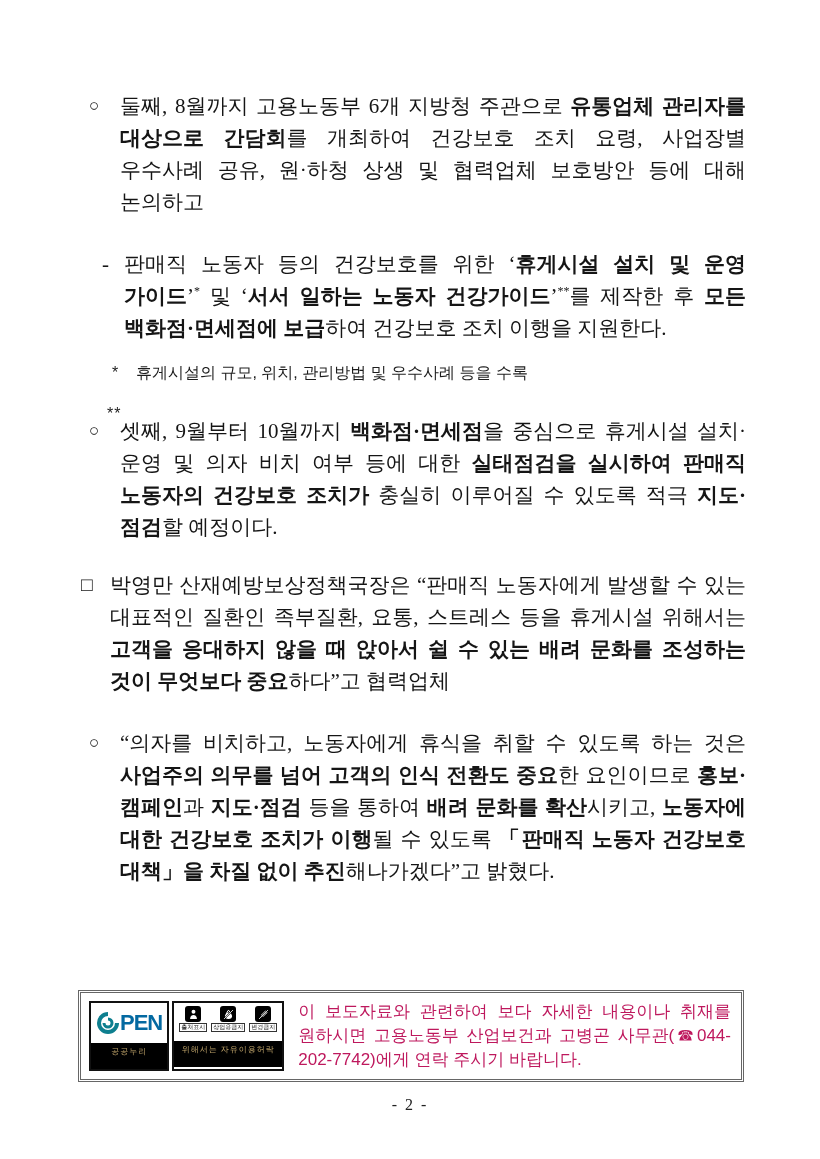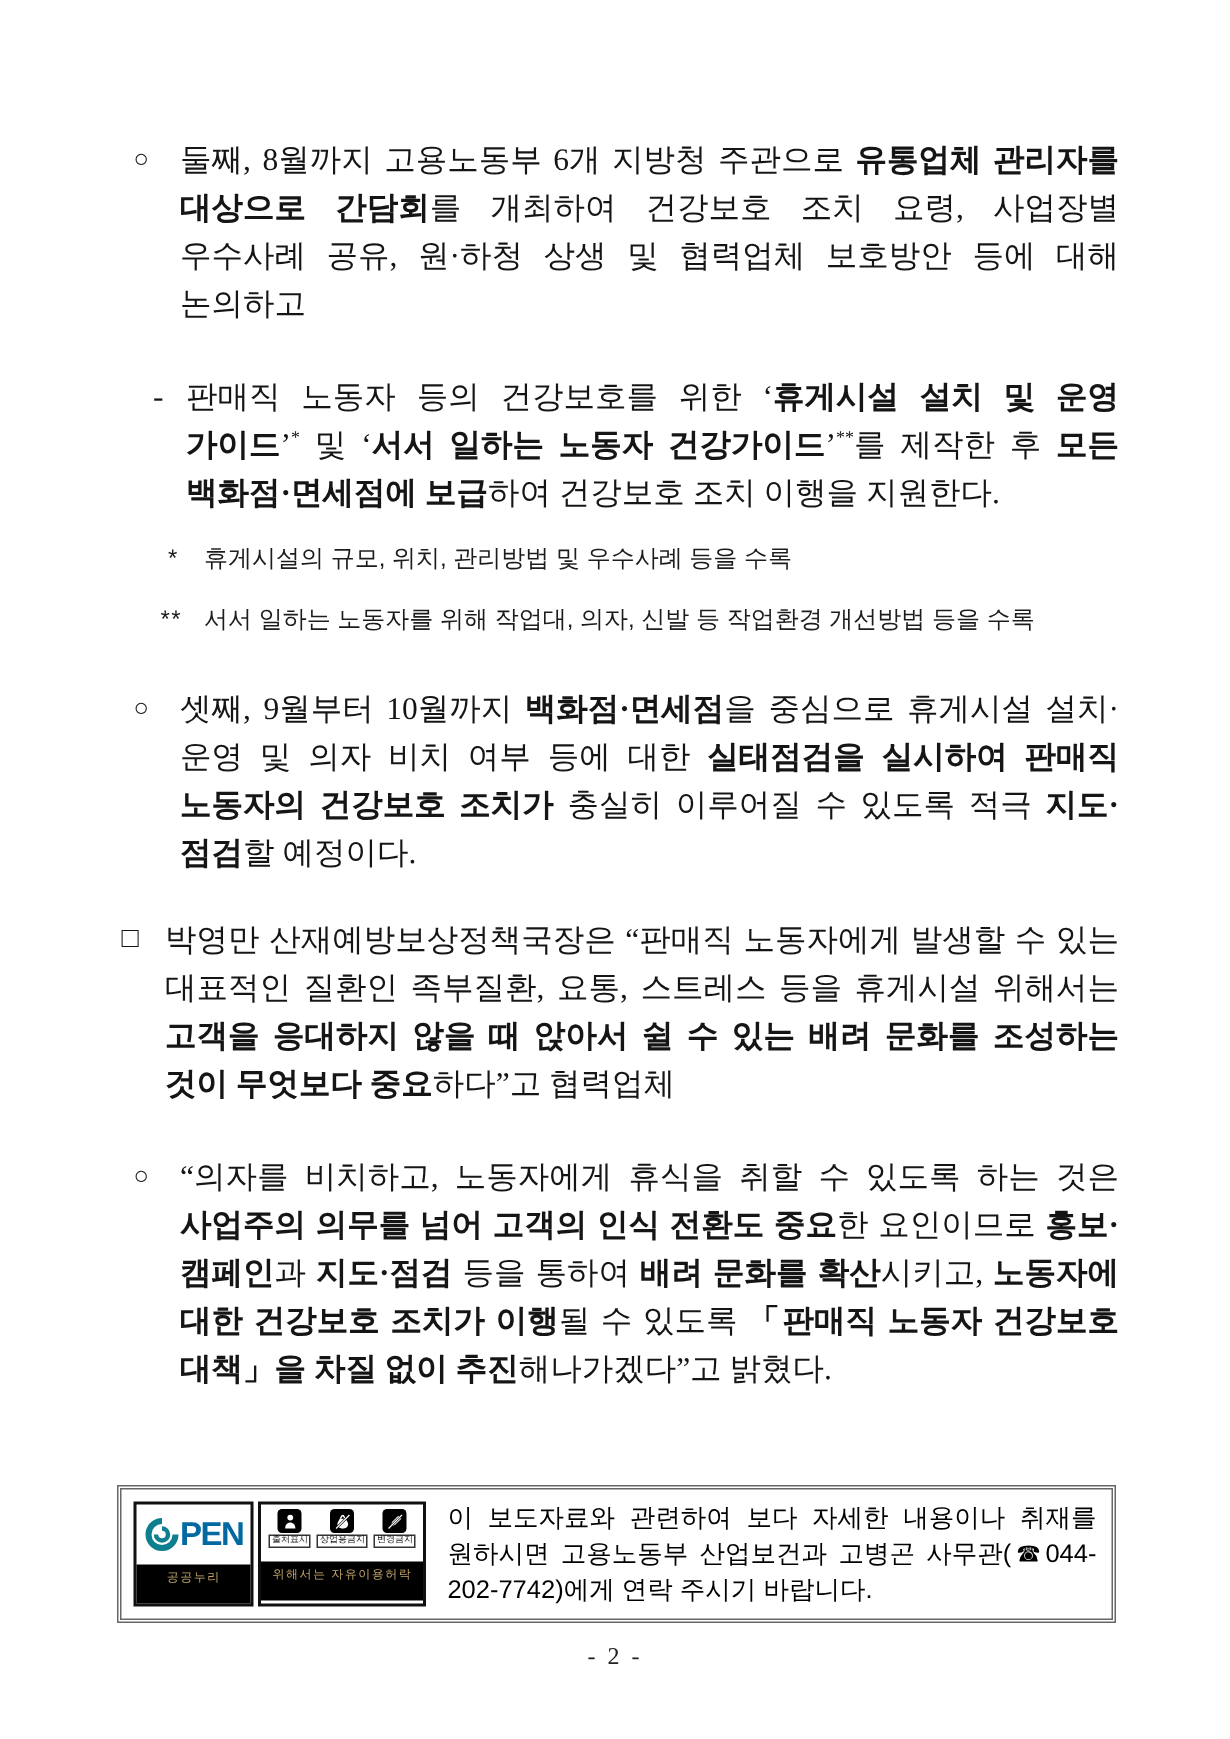--- a/index.html
+++ b/index.html
@@ -30,34 +30,34 @@
   .kogl{display:flex;gap:3px;align-items:stretch;flex:0 0 auto;}
   .kogl-box{border:2px solid #111;background:#fff;display:flex;flex-direction:column;}
   .kogl-open-row{display:flex;align-items:center;justify-content:center;padding:3px 5px;height:34px;}
   .open-o{width:24px;height:24px;display:inline-block;}
   .open-text{font-family:"Liberation Sans",sans-serif;font-weight:700;font-size:22px;letter-spacing:-1px;color:#0369a1;line-height:1;}
   .kogl-bar{background:#000;color:#c2a66b;font-family:"Liberation Sans",sans-serif;font-size:8px;text-align:center;padding:3px 2px 12px 2px;letter-spacing:1px;white-space:nowrap;}
   .kogl-icons-row{display:flex;gap:4px;align-items:flex-start;justify-content:center;padding:3px 5px 1px 5px;height:34px;}
   .kicon{display:flex;flex-direction:column;align-items:center;gap:1px;}
   .kicon .sq{width:16px;height:16px;background:#000;border-radius:3px;display:flex;align-items:center;justify-content:center;}
   .kicon .lbl{font-family:"Liberation Sans",sans-serif;font-size:6px;color:#111;border:1px solid #333;padding:0 1px;line-height:7px;white-space:nowrap;}
-  .info-text{flex:1 1 auto;font-family:"Liberation Sans",sans-serif;font-size:17px;line-height:24px;text-align:justify;text-align-last:left;word-break:keep-all;color:#000000;}
+  .info-text{flex:1 1 auto;font-family:"Liberation Sans",sans-serif;font-size:17px;line-height:24px;text-align:justify;text-align-last:left;word-break:keep-all;color:#be185d;}
 
   .page-number{position:absolute;left:0;top:1096px;width:820px;text-align:center;font-size:16px;letter-spacing:2px;color:#222;}
 </style>
 </head>
 <body>
 
 <div class="page">
 
   <div class="content">
       <div class="para circle first"><span class="bullet">○</span><span>둘째, 8월까지 고용노동부 6개 지방청 주관으로 </span><span class="bold">유통업체 관리자를 대상으로 간담회</span><span>를 개최하여 건강보호 조치 요령, 사업장별 우수사례 공유, 원·하청 상생 및 협력업체 보호방안 등에 대해 논의하고</span></div>
       <div class="para dash"><span class="bullet">-</span><span>판매직 노동자 등의 건강보호를 위한 ‘</span><span class="bold">휴게시설 설치 및 운영 가이드</span><span>’</span><span class="sup">*</span><span> 및 ‘</span><span class="bold">서서 일하는 노동자 건강가이드</span><span>’</span><span class="sup">**</span><span>를 제작한 후 </span><span class="bold">모든 백화점·면세점에 보급</span><span>하여 건강보호 조치 이행을 지원한다.</span></div>
       <div class="para foot"><span class="bullet">*</span><span>휴게시설의 규모, 위치, 관리방법 및 우수사례 등을 수록</span></div>
-      <div class="para foot foot2"><span class="bullet">**</span><span>서서 일하는 노동자를 위해 작업대, 의자, 신발 등 작업환경 개선방법 등을 수록</span></div>
+      <div class="para foot foot2"><span class="bullet">**</span></div>
       <div class="para circle"><span class="bullet">○</span><span>셋째, 9월부터 10월까지 </span><span class="bold">백화점·면세점</span><span>을 중심으로 휴게시설 설치·운영 및 의자 비치 여부 등에 대한 </span><span class="bold">실태점검을 실시하여 판매직 노동자의 건강보호 조치가</span><span> 충실히 이루어질 수 있도록 적극 </span><span class="bold">지도·점검</span><span>할 예정이다.</span></div>
       <div class="para square"><span class="bullet">□</span><span>박영만 산재예방보상정책국장은 “판매직 노동자에게 발생할 수 있는 대표적인 질환인 족부질환, 요통, 스트레스 등을 휴게시설 위해서는 </span><span class="bold">고객을 응대하지 않을 때 앉아서 쉴 수 있는 배려 문화를 조성하는 것이 무엇보다 중요</span><span>하다”고 협력업체</span></div>
       <div class="para circle"><span class="bullet">○</span><span>“의자를 비치하고, 노동자에게 휴식을 취할 수 있도록 하는 것은 </span><span class="bold">사업주의 의무를 넘어 고객의 인식 전환도 중요</span><span>한 요인이므로 </span><span class="bold">홍보·캠페인</span><span>과 </span><span class="bold">지도·점검</span><span> 등을 통하여 </span><span class="bold">배려 문화를 확산</span><span>시키고, </span><span class="bold">노동자에 대한 건강보호 조치가 이행</span><span>될 수 있도록 </span><span class="bold">「판매직 노동자 건강보호 대책」을 차질 없이 추진</span><span>해나가겠다”고 밝혔다.</span></div>
     </div>
 
   <div class="info-box">
     <div class="kogl">
       <div class="kogl-box">
         <div class="kogl-open-row">
           <span class="open-o">

